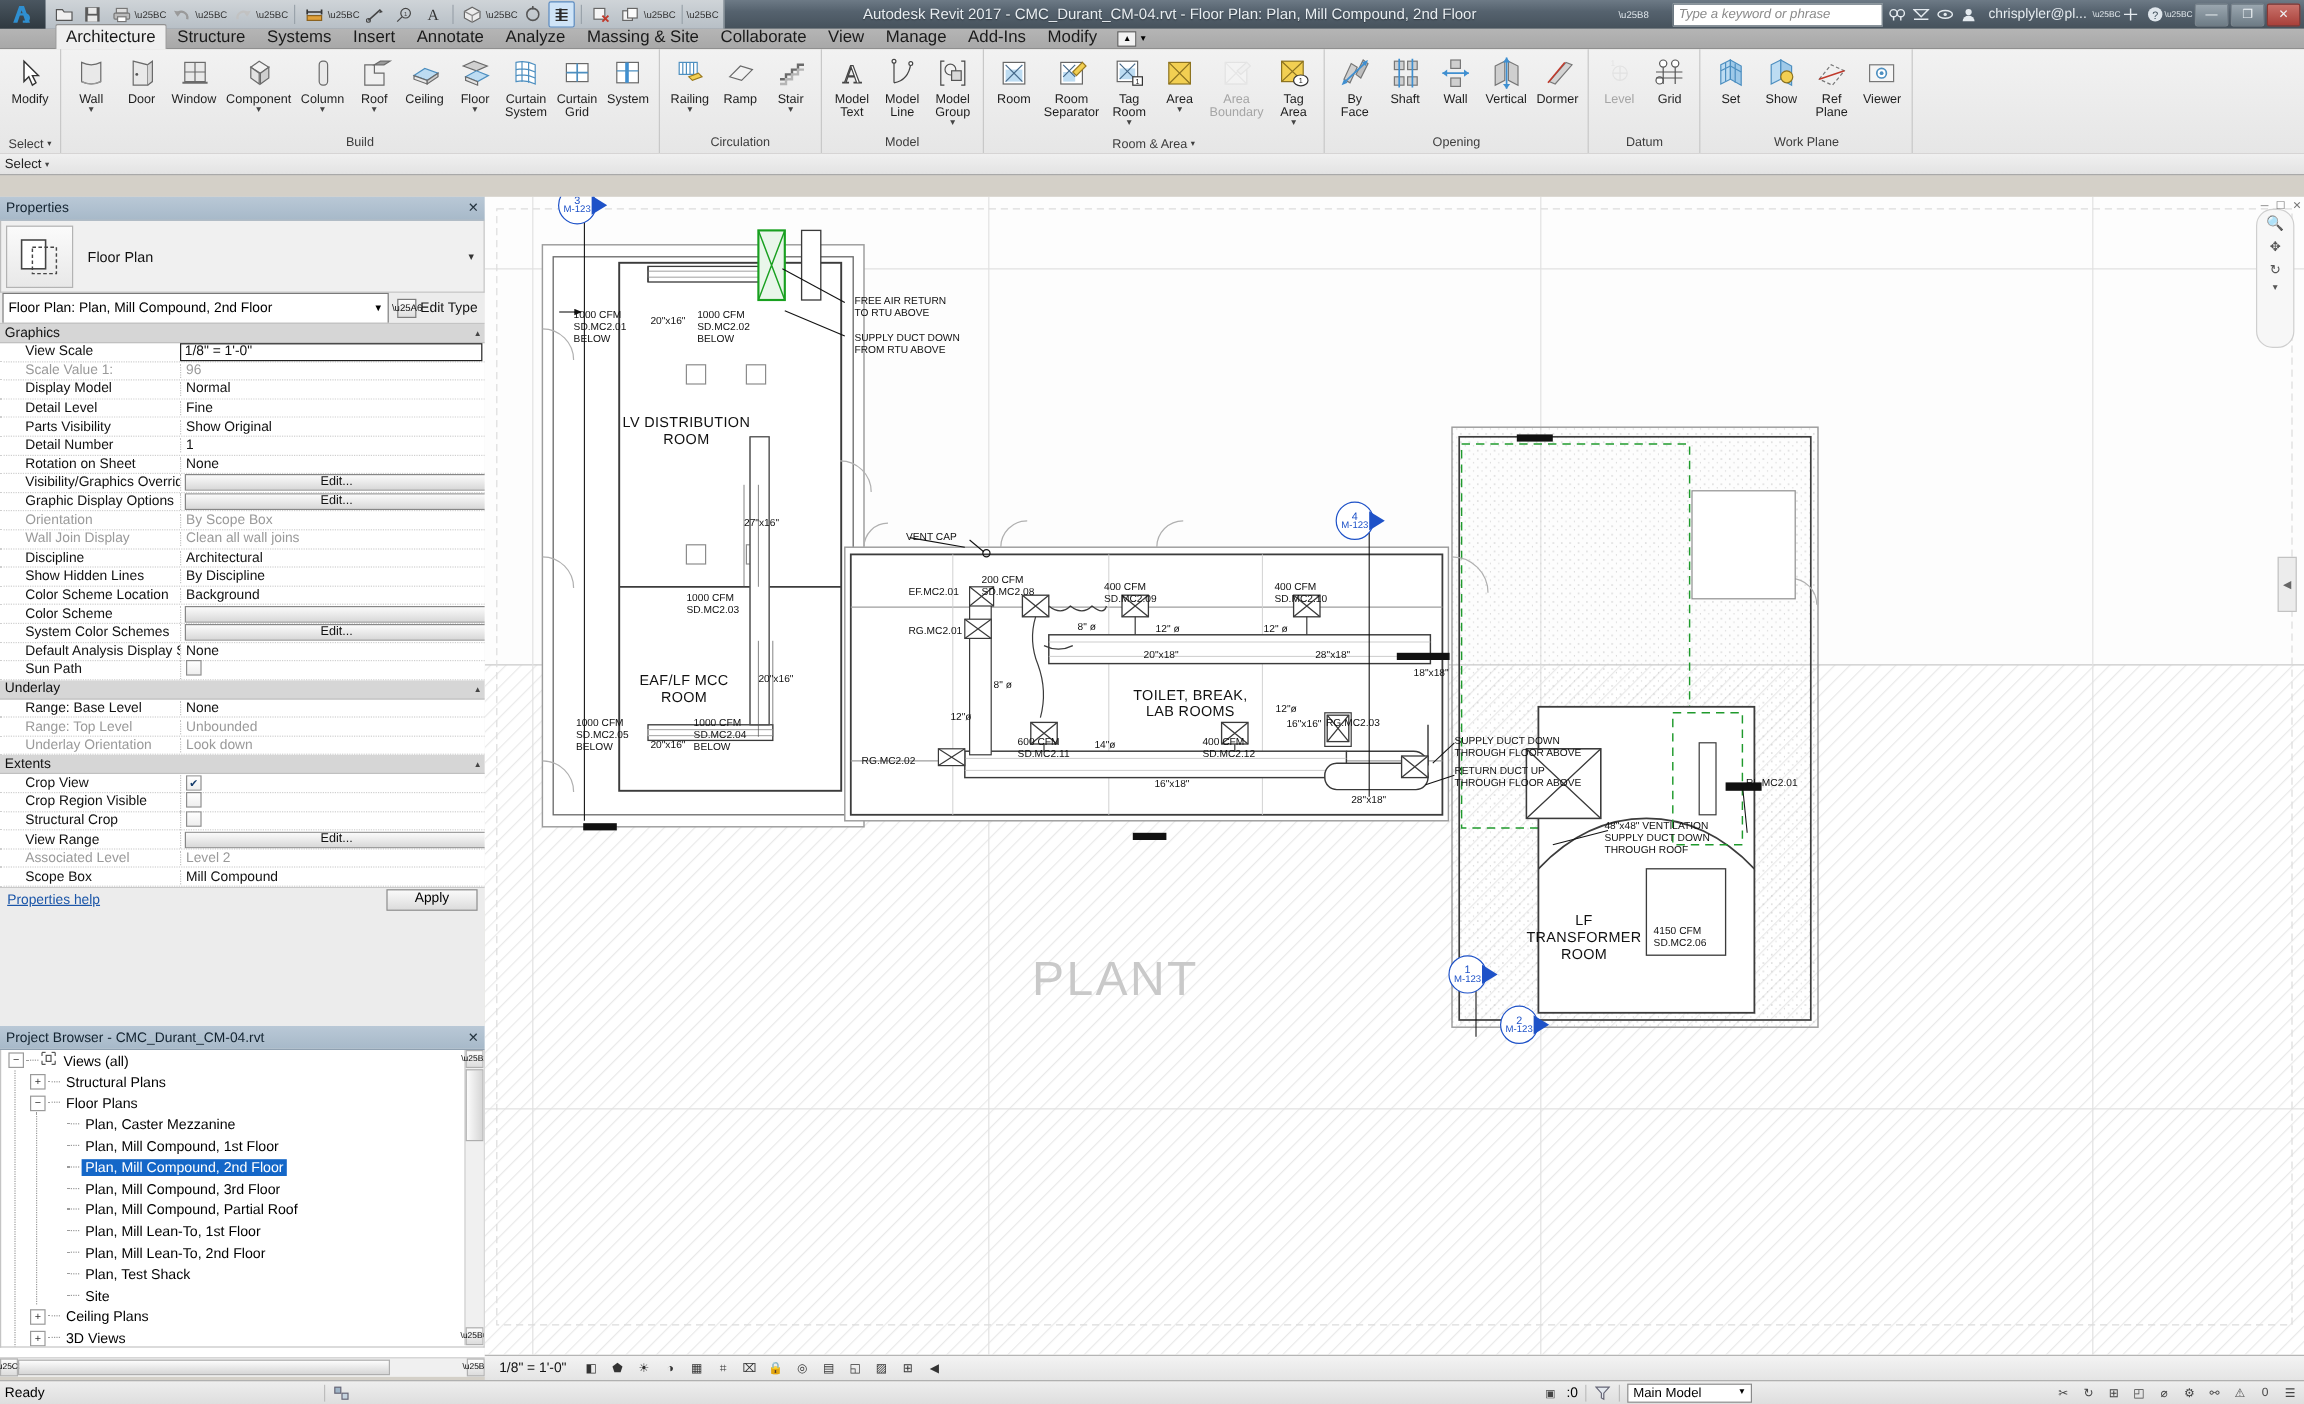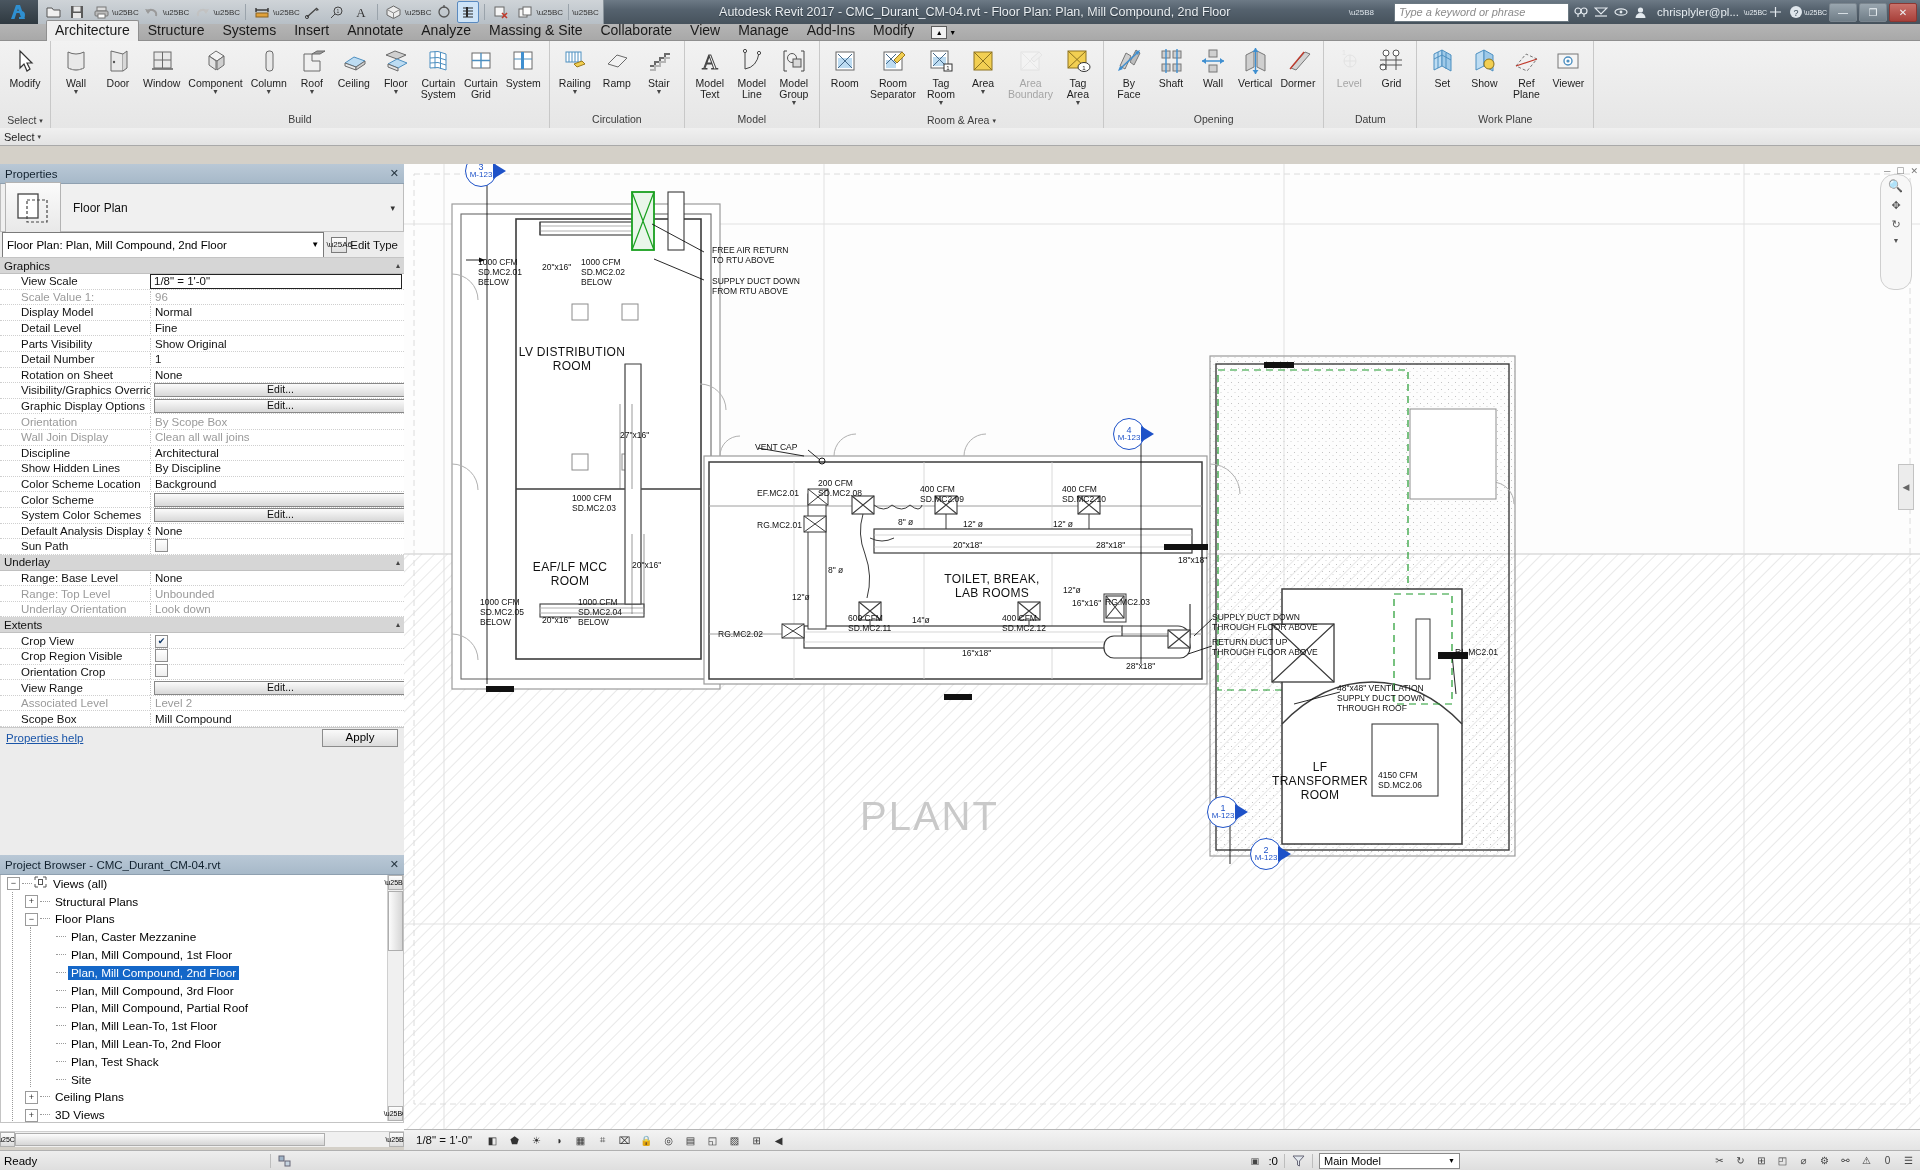--- a/index.html
+++ b/index.html
@@ -70,21 +70,21 @@
     display:flex;align-items:center;padding-left:4px;box-sizing:border-box;}
   .optbar .sel{font-size:11px;color:#222;}
   .optbar .car{font-size:7px;margin-left:3px;color:#444;}
 
   
   .leftdock{position:absolute;left:0;top:164px;width:404px;height:983px;background:#ececec;}
   .palette-hdr{height:19px;background:linear-gradient(180deg,#b9c8d6,#a7b9c9);
     display:flex;align-items:center;padding:0 5px;font-size:11.5px;color:#12222f;
     border-bottom:1px solid #8fa0b0;}
   .palette-hdr .x{margin-left:auto;font-size:11px;color:#263540;}
-  .prop-top{display:flex;align-items:center;height:48px;background:#f0f0f0;
+  .prop-top{display:flex;align-items:center;height:60px;background:#f0f0f0;
     border:1px solid #bdbdbd;border-top:none;box-sizing:border-box;padding:4px;}
   .prop-thumb{width:54px;height:50px;border:1px solid #b3b3b3;background:linear-gradient(180deg,#fbfbfb,#e8e8e8);
     display:flex;align-items:center;justify-content:center;}
   .prop-top-label{margin-left:12px;font-size:12px;color:#111;}
   .prop-top-car{margin-left:auto;font-size:9px;color:#333;padding-right:4px;}
   .typerow{display:flex;align-items:center;height:21px;padding:2px 2px 2px 2px;background:#ececec;gap:3px;}
   .typesel{flex:1;height:18px;border:1px solid #7a7a7a;background:#fff;font-size:11.5px;
     display:flex;align-items:center;padding:12px 4px;box-sizing:border-box;}
   .typesel .c{margin-left:auto;font-size:8px;}
   .edittype{height:18px;display:flex;align-items:center;gap:3px;font-size:11.5px;
@@ -906,21 +906,21 @@
         </div>
         <div class="prow">
           <div class="pname">Crop View</div>
           <div class="pval"><span class="chk">✔</span></div>
         </div>
         <div class="prow">
           <div class="pname">Crop Region Visible</div>
           <div class="pval"><span class="chk"></span></div>
         </div>
         <div class="prow">
-          <div class="pname">Orientation Crop</div>
+          <div class="pname">Structural Crop</div>
           <div class="pval"><span class="chk"></span></div>
         </div>
         <div class="prow">
           <div class="pname">View Range</div>
           <div class="pval" style="padding: 0px 0px 0px 2px;">
             <span class="ebtn" style="width:100%">Edit...</span>
           </div>
         </div>
         <div class="prow gray">
           <div class="pname">Associated Level</div>
@@ -1321,21 +1321,21 @@
     <span class="sb-combo" style="width:180px;border:none;background:transparent"></span>
     <span class="sb-ic" style="font-size:9px">▣</span>
     <span>:0</span>
     <span class="sb-sep"></span>
     <span class="sb-ic">
       <svg width="13" height="12" viewBox="0 0 13 12">
           <path d="M1 1 h11 L7.5 6 v5 l-2 -1 v-4z" fill="#e3e8ee" stroke="#667"></path>
         </svg>
       </span>
     <span class="sb-sep"></span>
-    <span class="sb-combo" style="width:141px">
+    <span class="sb-combo" style="width:104px">
       <span>Main Model</span>
       <span class="c">▼</span>
     </span>
     <span style="width:240px"></span>
     <span id="sbright" style="display:flex;gap:6px;align-items:center">
         <span class="sb-ic">✂</span>
         <span class="sb-ic">↻</span>
         <span class="sb-ic">⊞</span>
         <span class="sb-ic">◰</span>
         <span class="sb-ic">⌀</span>

